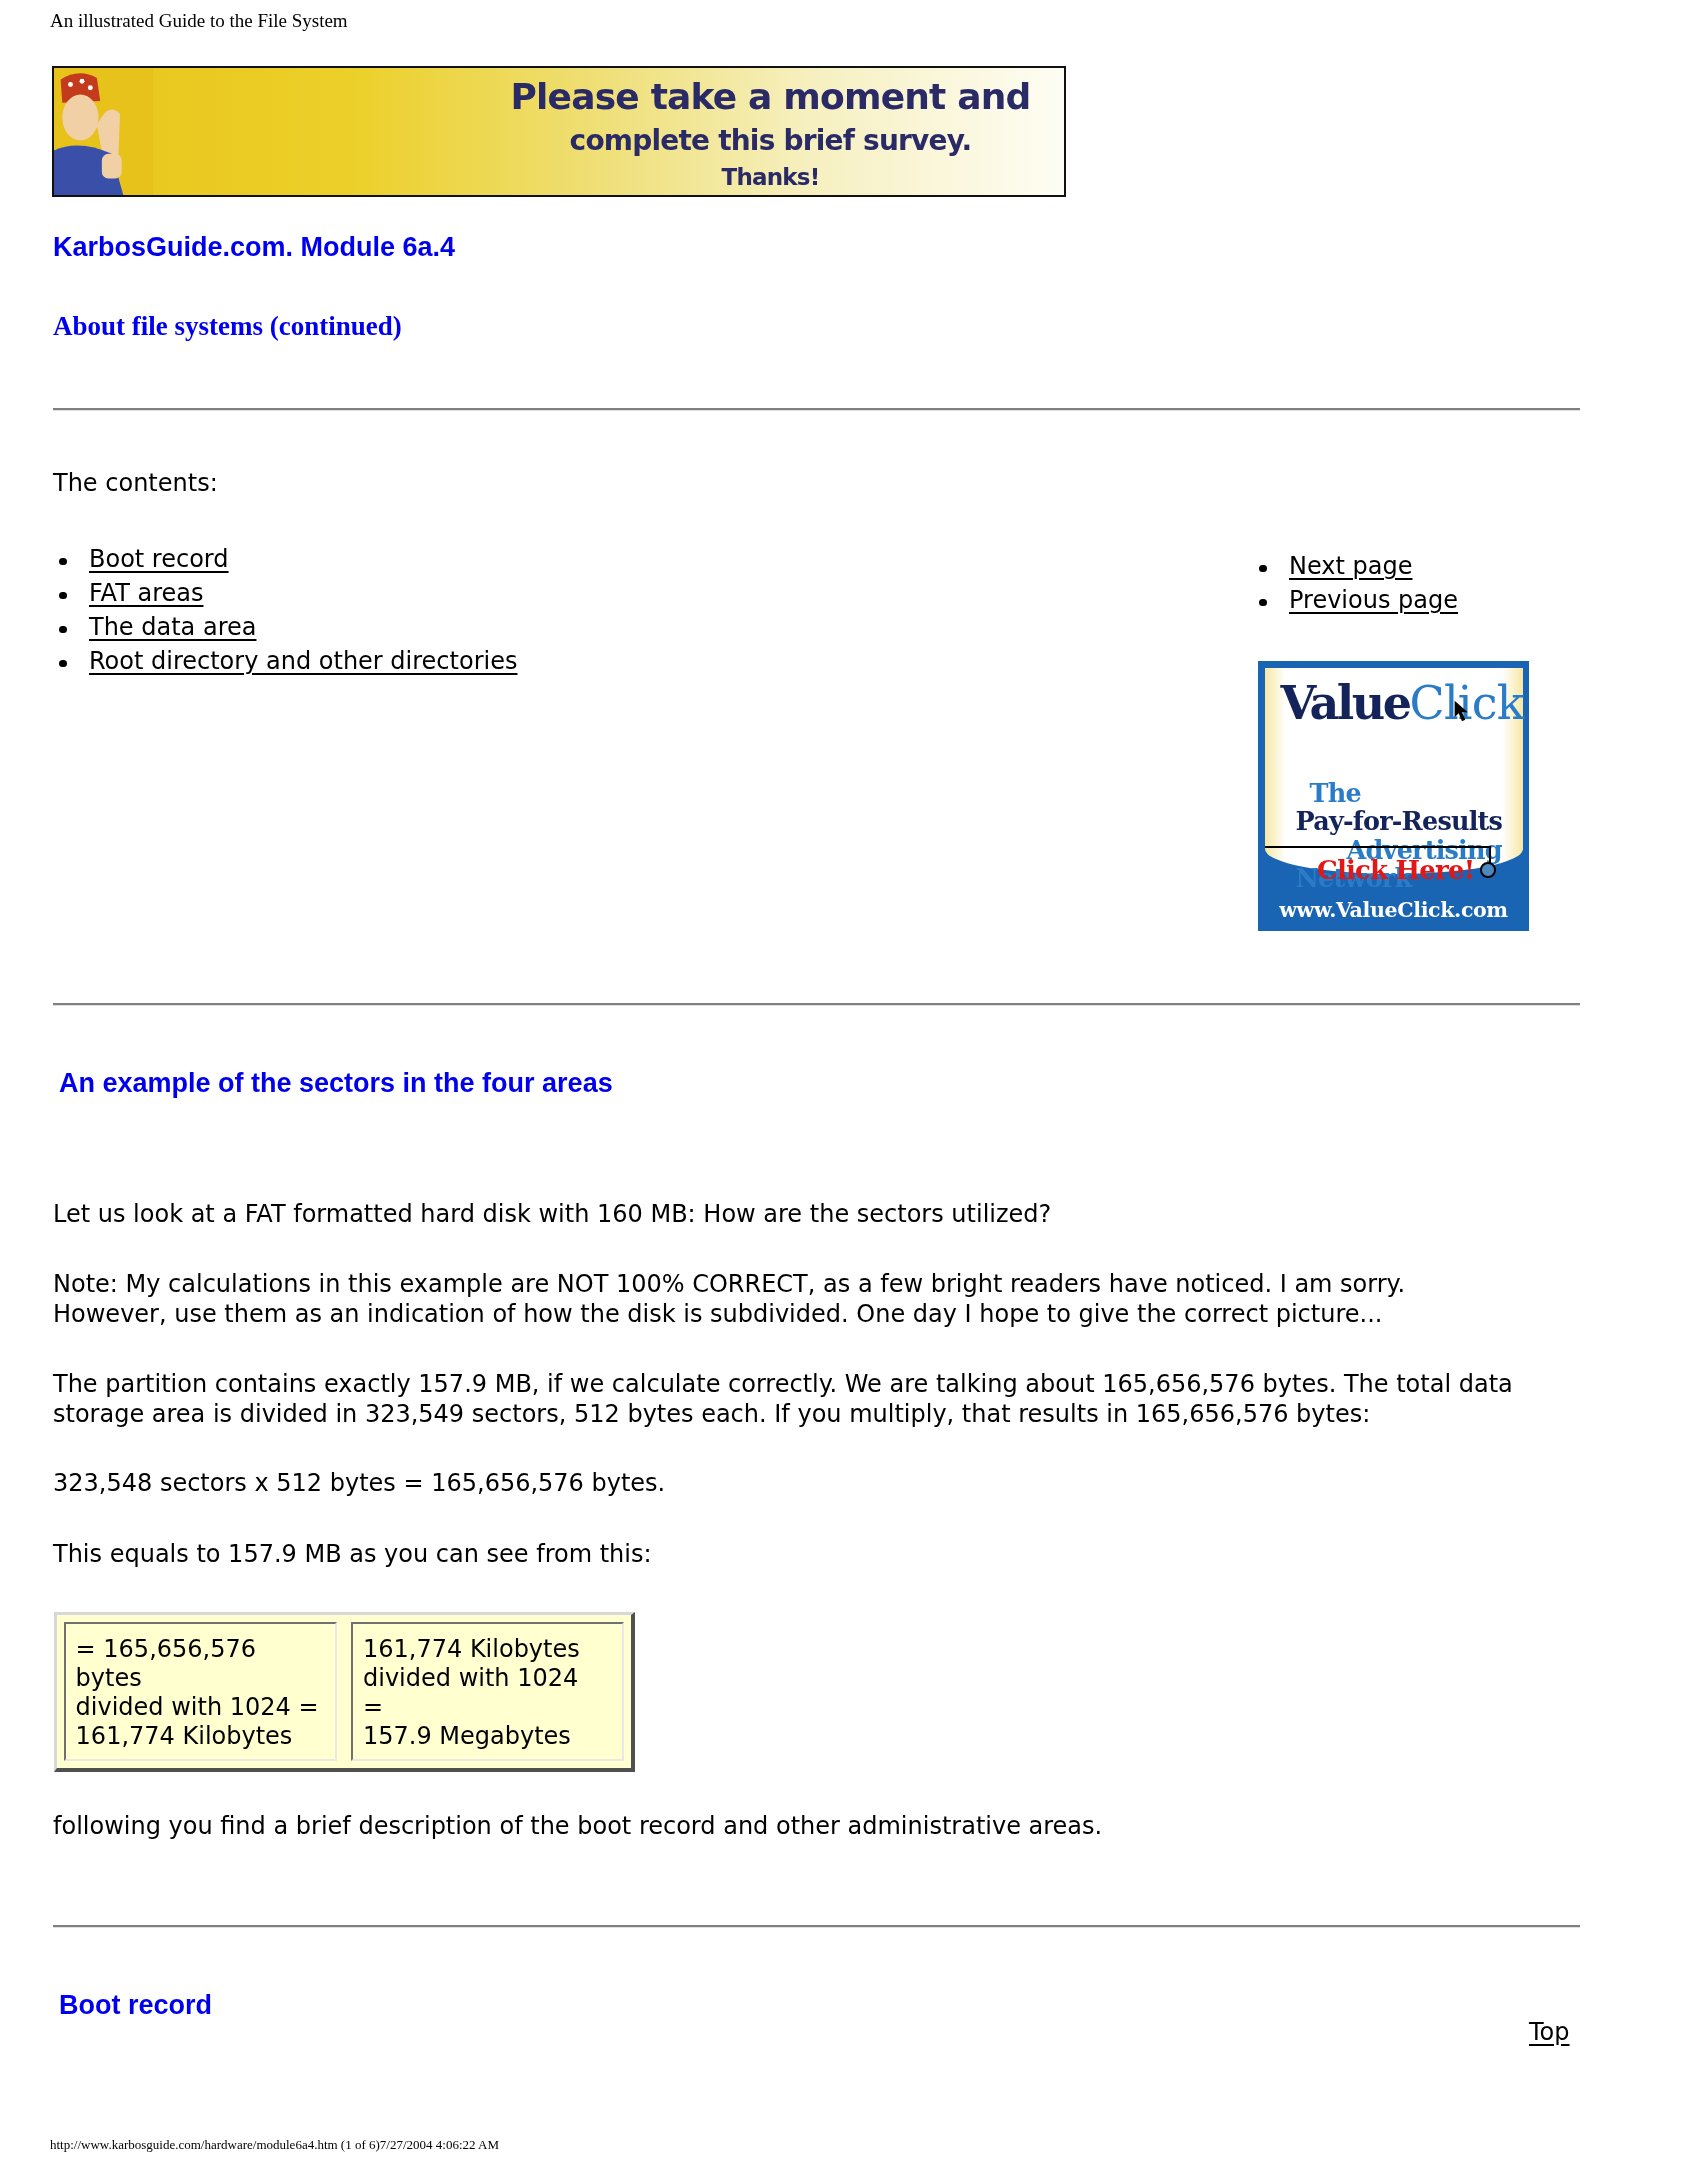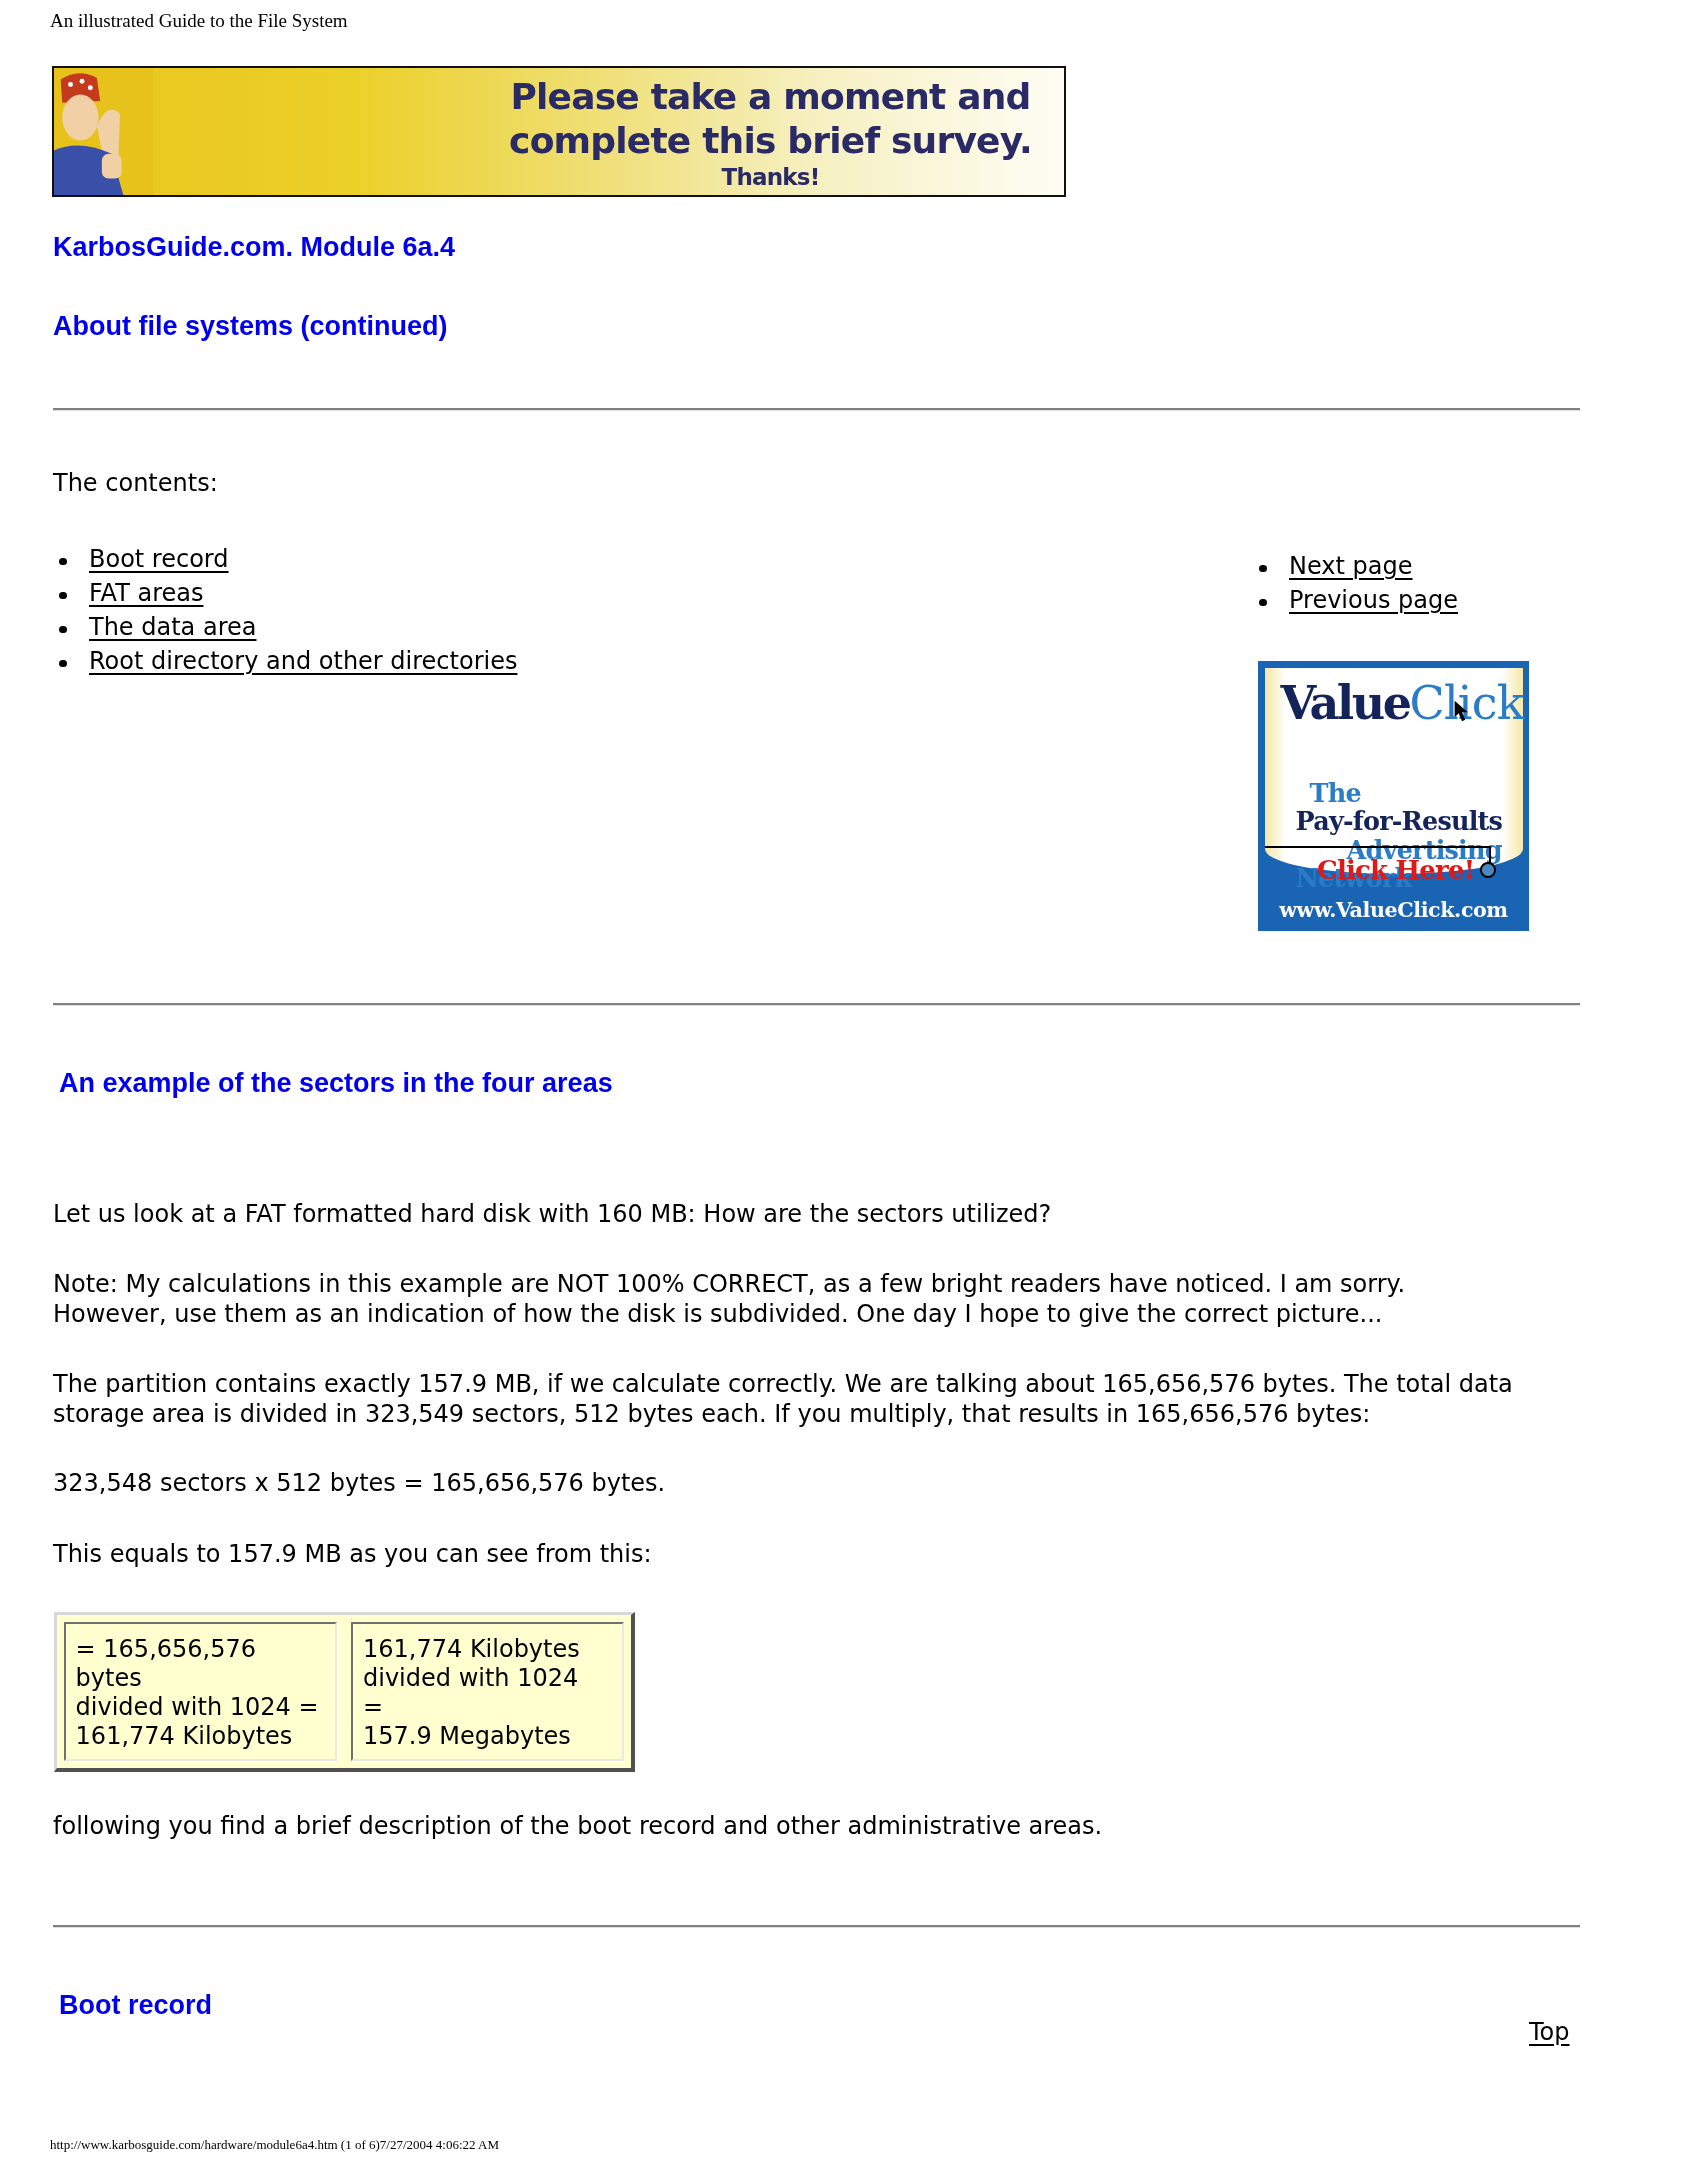--- a/index.html
+++ b/index.html
@@ -25,21 +25,21 @@
     }
     .banner .rosie {
       position: absolute; left: 0; top: 0; width: 99px; height: 127px;
     }
     .banner .survey-text {
       position: absolute; left: 428px; top: 6.6px; width: 577px; text-align: center;
       font-family: "DejaVu Sans", sans-serif; font-weight: bold; color: #2a2a66;
       letter-spacing: -0.8px;
     }
     .banner .line1 { font-size: 36px; line-height: 44px; }
-    .banner .line2 { font-size: 36px; line-height: 44px; }
+    .banner .line2 { font-size: 28px; line-height: 44px; }
     .banner .line3 { font-size: 23px; line-height: 28px; }
 
     h1.blue, h2.blue {
       margin: 0; color: #0000ee; font-family: "Liberation Sans", sans-serif;
       font-weight: bold; font-size: 27px; white-space: nowrap;
     }
     .hr {
       left: 53px; width: 1527px; height: 0;
       border-top: 2.5px solid #808080; border-bottom: 1.6px solid #e0e0e0;
     }
@@ -127,21 +127,21 @@
     <rect x="58" y="104" width="24" height="30" rx="8" fill="#f1d0a6"></rect>
   </svg>
   <div class="survey-text">
     <div class="line1">Please take a moment and</div>
     <div class="line2">complete this brief survey.</div>
     <div class="line3">Thanks!</div>
   </div>
 </div>
 
 <h1 class="abs blue" style="left:53px; top:232px;">KarbosGuide.com. Module 6a.4</h1>
-<h1 class="abs blue" style="left:53px; top:311px;">About file systems (continued)</h1>
+<h1 class="abs blue" style="left:53px; top:311px;font-family:Liberation Serif, serif;">About file systems (continued)</h1>
 
 <div class="abs hr" style="top:408px;"></div>
 
 <div class="abs body-text" style="left:53px; top:468px;">The contents:</div>
 <ul class="abs toc" style="left:51px; top:542px;">
   <li><a href="#">Boot record</a></li>
   <li><a href="#">FAT areas</a></li>
   <li><a href="#">The data area</a></li>
   <li><a href="#">Root directory and other directories</a></li>
 </ul>

